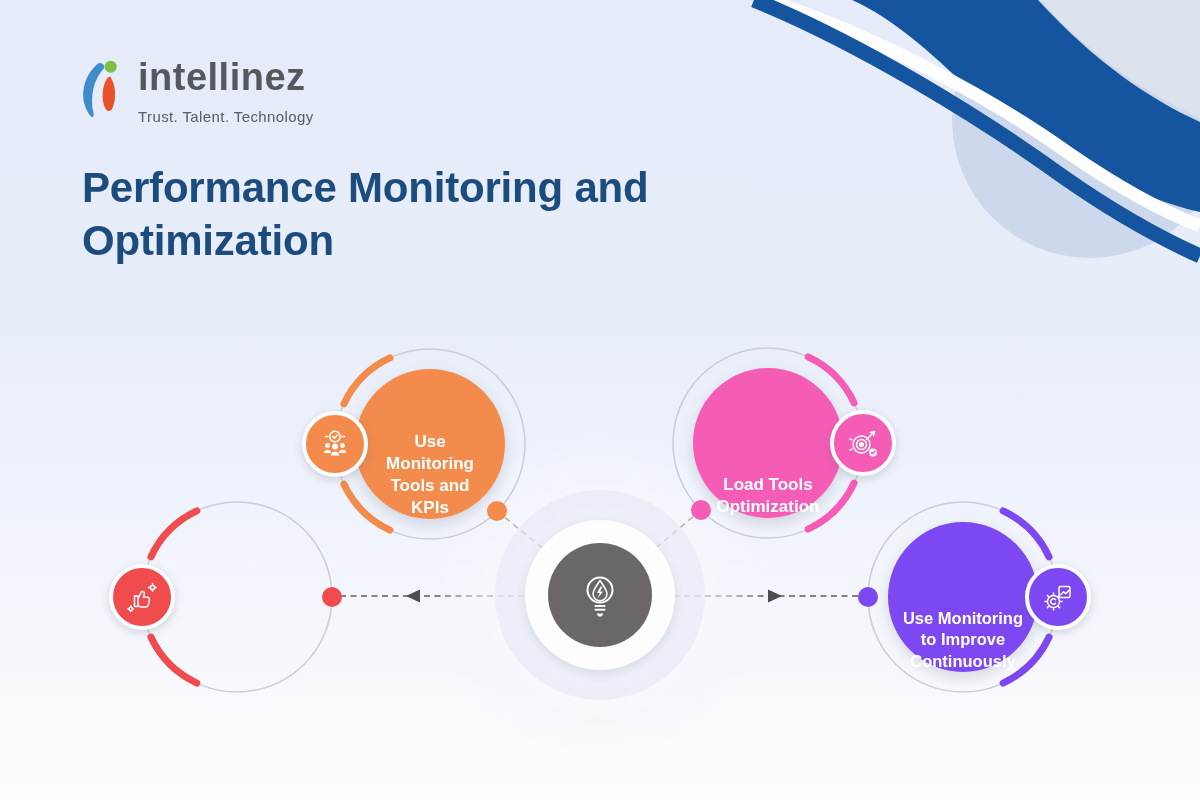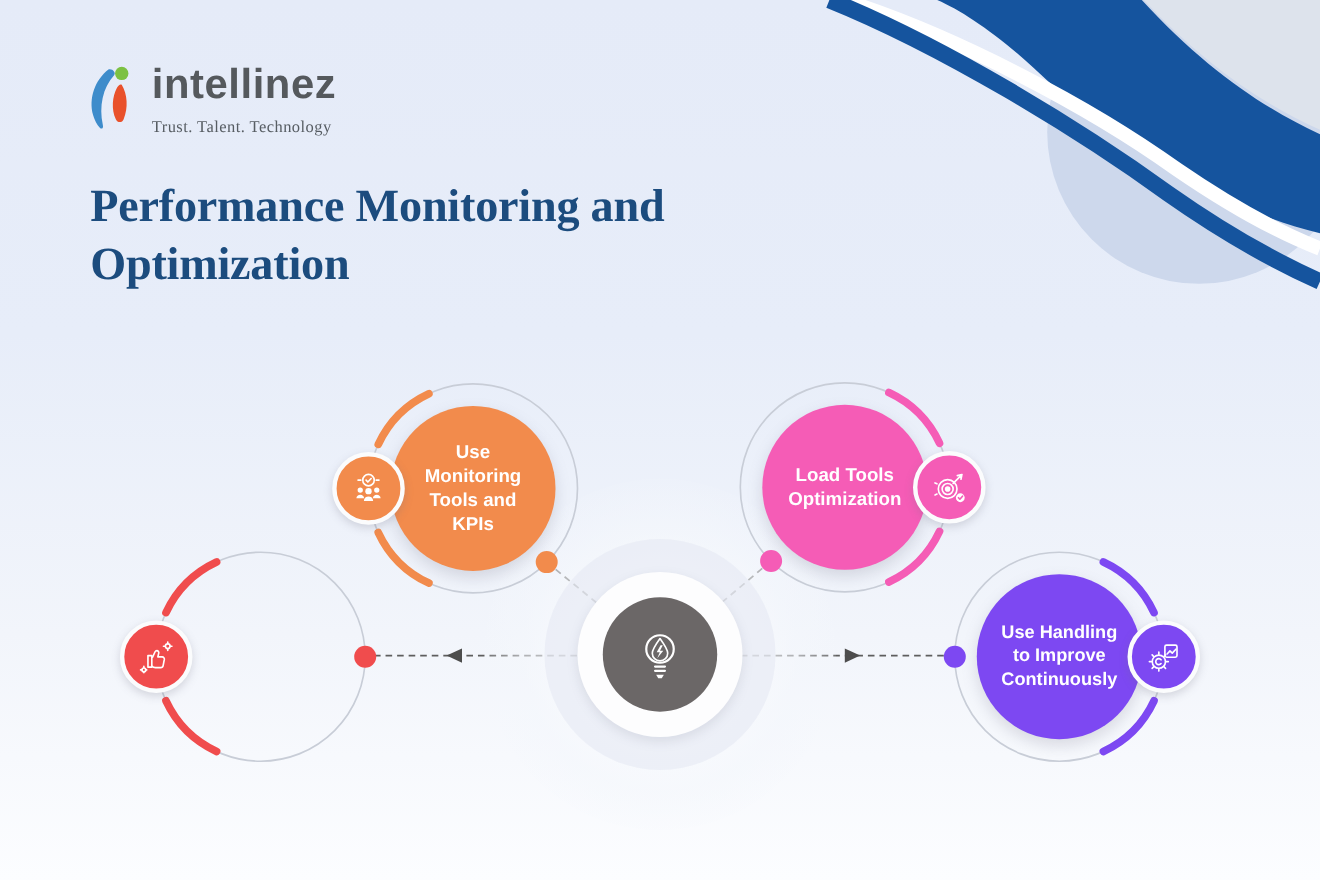--- a/index.html
+++ b/index.html
@@ -7,45 +7,45 @@
   .stage{
     position:relative; width:1200px; height:800px; overflow:hidden;
     background:linear-gradient(180deg,#e5ebf8 0%,#e7edf9 38%,#f2f5fb 72%,#fcfdff 100%);
   }
   svg{ display:block; }
   .decor, .connectors{ position:absolute; left:0; top:0; pointer-events:none; }
 
   
   .logo{ position:absolute; left:76px; top:56px; display:flex; align-items:center; gap:10px; }
   .logo-text .brand{ font-size:38px; font-weight:bold; color:#55595d; letter-spacing:.5px; line-height:1; }
-  .logo-text .tagline{ font-size:15px; color:#575d63; letter-spacing:.4px; margin-top:12px;font-family:Liberation Serif, serif; }
+  .logo-text .tagline{ font-size:15px; color:#575d63; letter-spacing:.4px; margin-top:12px; }
 
   
   .page-title{
     position:absolute; left:82px; top:162px; width:840px;
     font-size:42px; line-height:1.25; font-weight:bold; color:#1c4c7e;
-    letter-spacing:-.2px; white-space:pre-line;font-family:Liberation Serif, serif;
+    letter-spacing:-.2px; white-space:pre-line;
   }
 
   
   .center-glow{ position:absolute; left:440px; top:435px; width:320px; height:320px; border-radius:50%;
     background:radial-gradient(circle, rgba(255,255,255,.85) 0%, rgba(244,247,252,.55) 55%, rgba(244,247,252,0) 75%); }
   .center-halo{ position:absolute; left:495px; top:490px; width:210px; height:210px; border-radius:50%;
     background:rgba(227,232,242,.55); }
   .center-ring{ position:absolute; left:525px; top:520px; width:150px; height:150px; border-radius:50%;
     background:#fdfdfe; box-shadow:0 4px 10px rgba(120,130,150,.18); }
   .center-core{ position:absolute; left:548px; top:543px; width:104px; height:104px; border-radius:50%;
     background:#6b6767; display:flex; align-items:center; justify-content:center; }
 
   
   .node{ position:absolute; width:210px; height:210px; }
   .ring-line{ fill:none; stroke:#c8cdd7; stroke-width:1.5; }
   .ring-arc{ fill:none; stroke-width:7; stroke-linecap:round; }
   .bubble{ position:absolute; left:30px; top:30px; width:150px; height:150px; border-radius:50%;
-    display:flex; align-items:center; justify-content:center;
+    display:flex; align-items:flex-end; justify-content:center;
     box-shadow:0 6px 14px rgba(110,110,130,.22); }
   .bubble-label{ color:#ffffff; font-weight:bold; font-size:17px; line-height:1.3;
     text-align:center; white-space:pre-line; }
   .badge{ position:absolute; width:66px; height:66px; border-radius:50%;
     border:4.5px solid #fbfcfd; display:flex; align-items:center; justify-content:center;
     box-shadow:0 3px 8px rgba(110,110,130,.25); }
   .badge.b-left{ left:-23px; top:72px; }
   .badge.b-right{ left:167px; top:72px; }
   .dot{ position:absolute; width:20px; height:20px; border-radius:50%; }
 
@@ -179,21 +179,21 @@
     <div class="dot" style="left:190px; top:95px; background:#F04C4D"></div>
   </div>
 
   <div class="node" style="left:858px; top:492px">
     <svg width="210" height="210" viewBox="0 0 210 210">
       <circle class="ring-line" cx="105" cy="105" r="95"></circle>
       <path class="ring-arc" stroke="#7D48F2" d="M191.1,64.9 A95,95 0 0 0 145.1,18.9"></path>
       <path class="ring-arc" stroke="#7D48F2" d="M145.1,191.1 A95,95 0 0 0 191.1,145.1"></path>
     </svg>
     <div class="bubble" style="background:#7D48F2">
-      <div class="bubble-label" style="font-size:16.5px">Use Handling
+      <div class="bubble-label" style="font-size:16.5px">Use Monitoring
 to Improve
 Continuously</div>
     </div>
     <div class="badge b-right" style="background:#7D48F2">
       <svg width="36" height="36" viewBox="0 0 36 36" class="icon-stroke">
         <rect x="19" y="7.5" width="11" height="11" rx="1.5"></rect>
         <path d="M21,15.5 l2.6,-2.8 2.1,2 3.3,-3.5"></path>
         <circle cx="13.5" cy="22.5" r="6"></circle>
         <path d="M20.3,22.5 h1.8 M13.5,15.7 v-1.8 M6.7,22.5 h-1.8 M13.5,29.3 v1.8 M18.3,17.7 l1.3,-1.3 M8.7,17.7 l-1.3,-1.3 M8.7,27.3 l-1.3,1.3 M18.3,27.3 l1.3,1.3"></path>
         <path d="M15.5,20.8 A2.7,2.7 0 1 0 15.5,24.2"></path>

